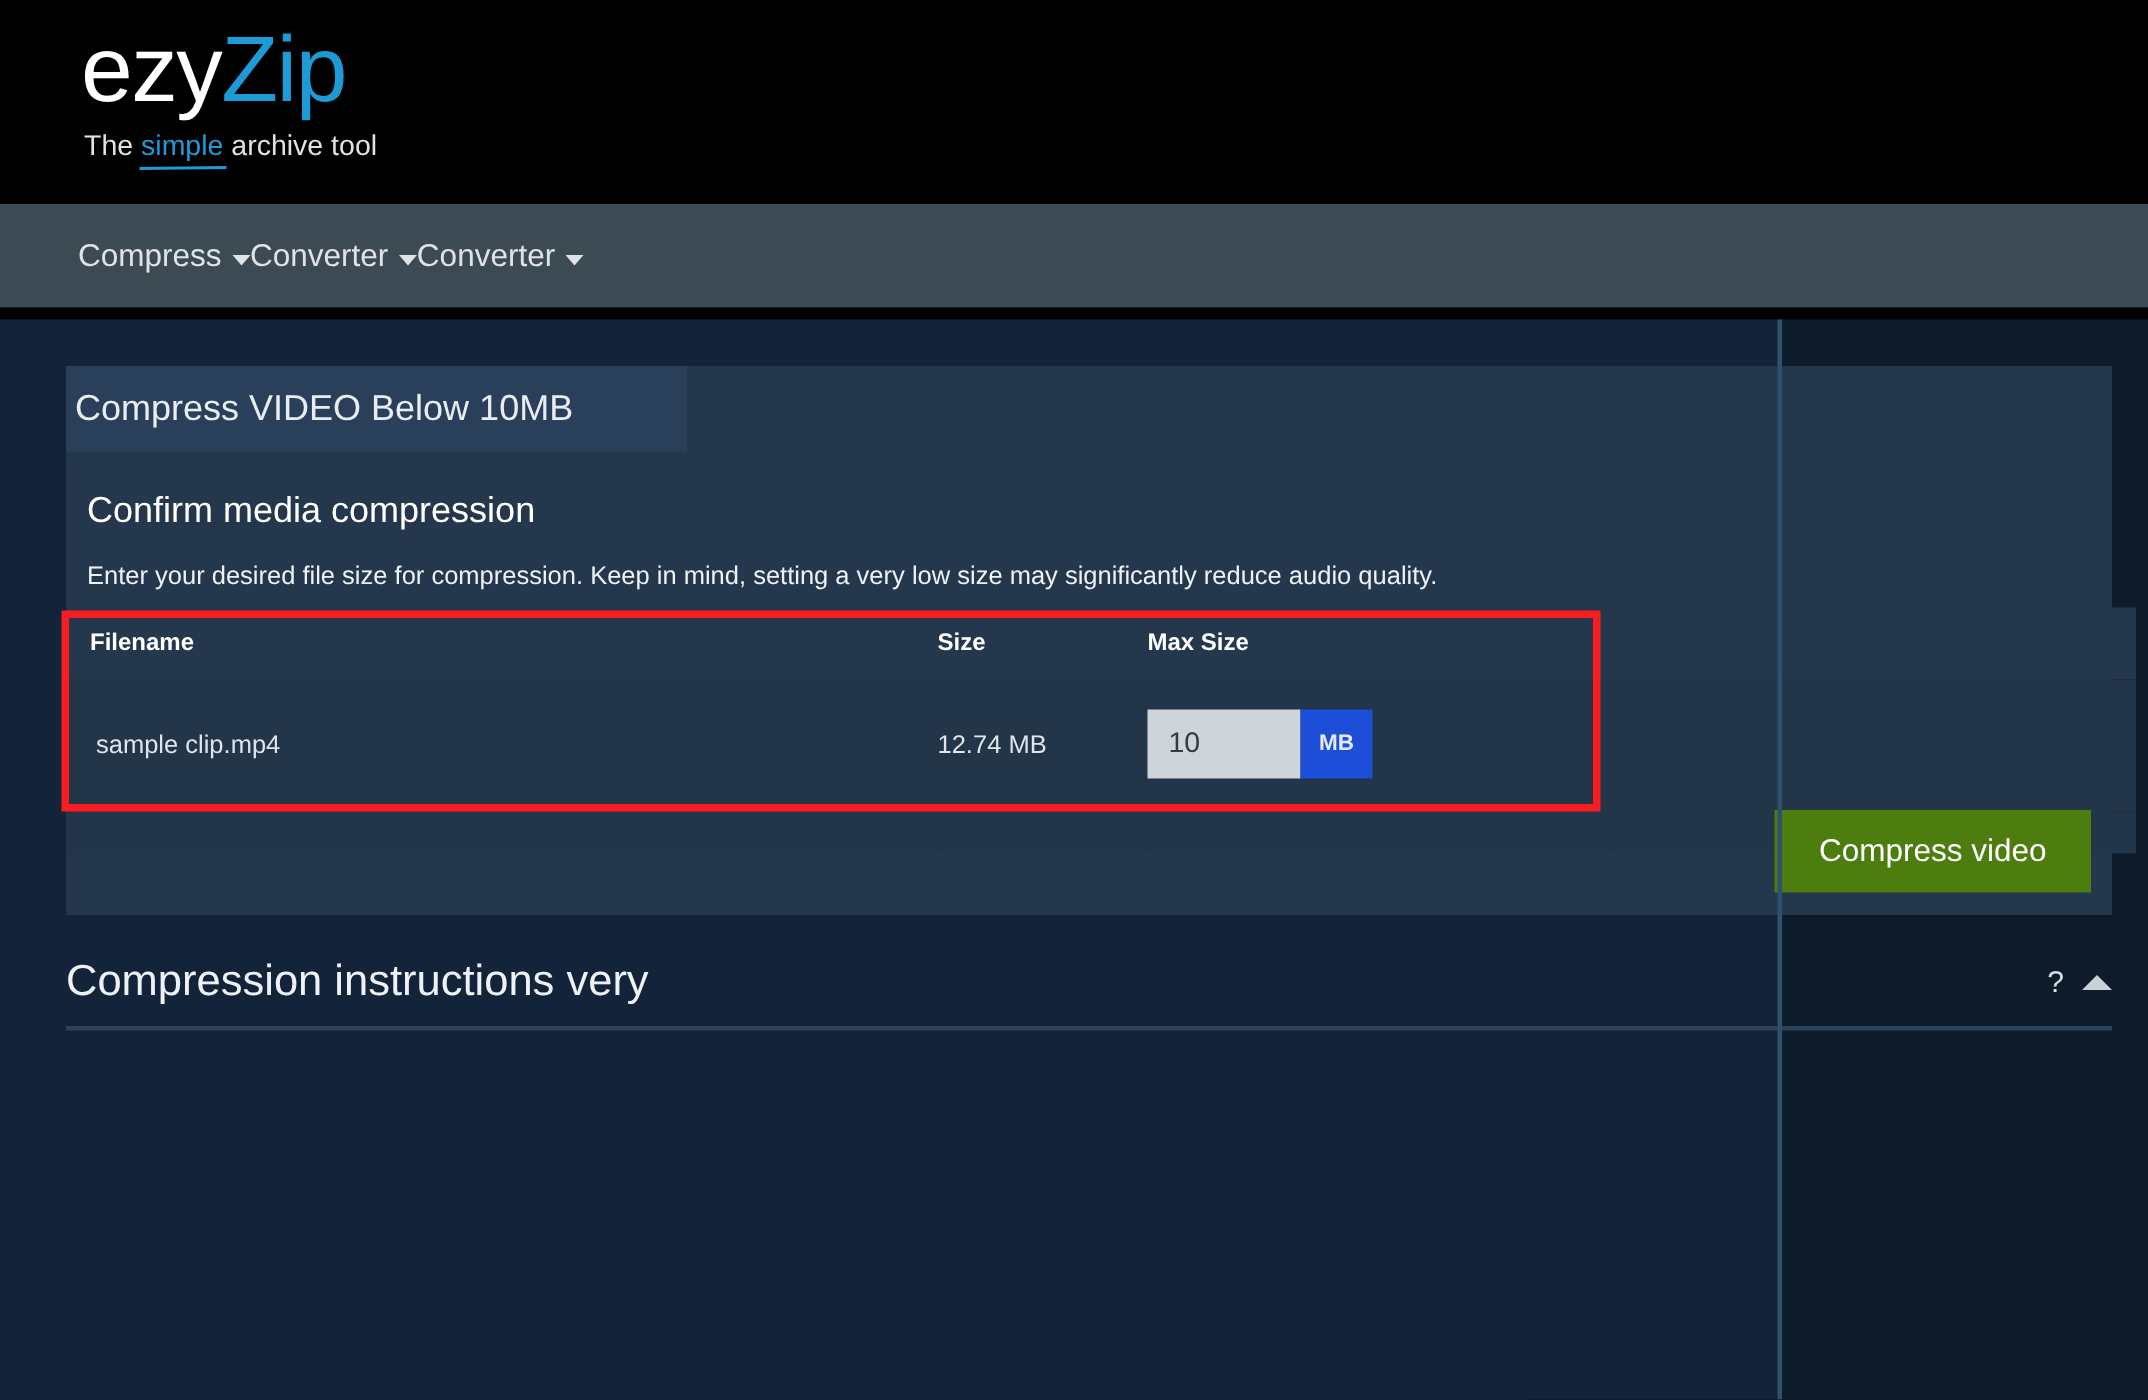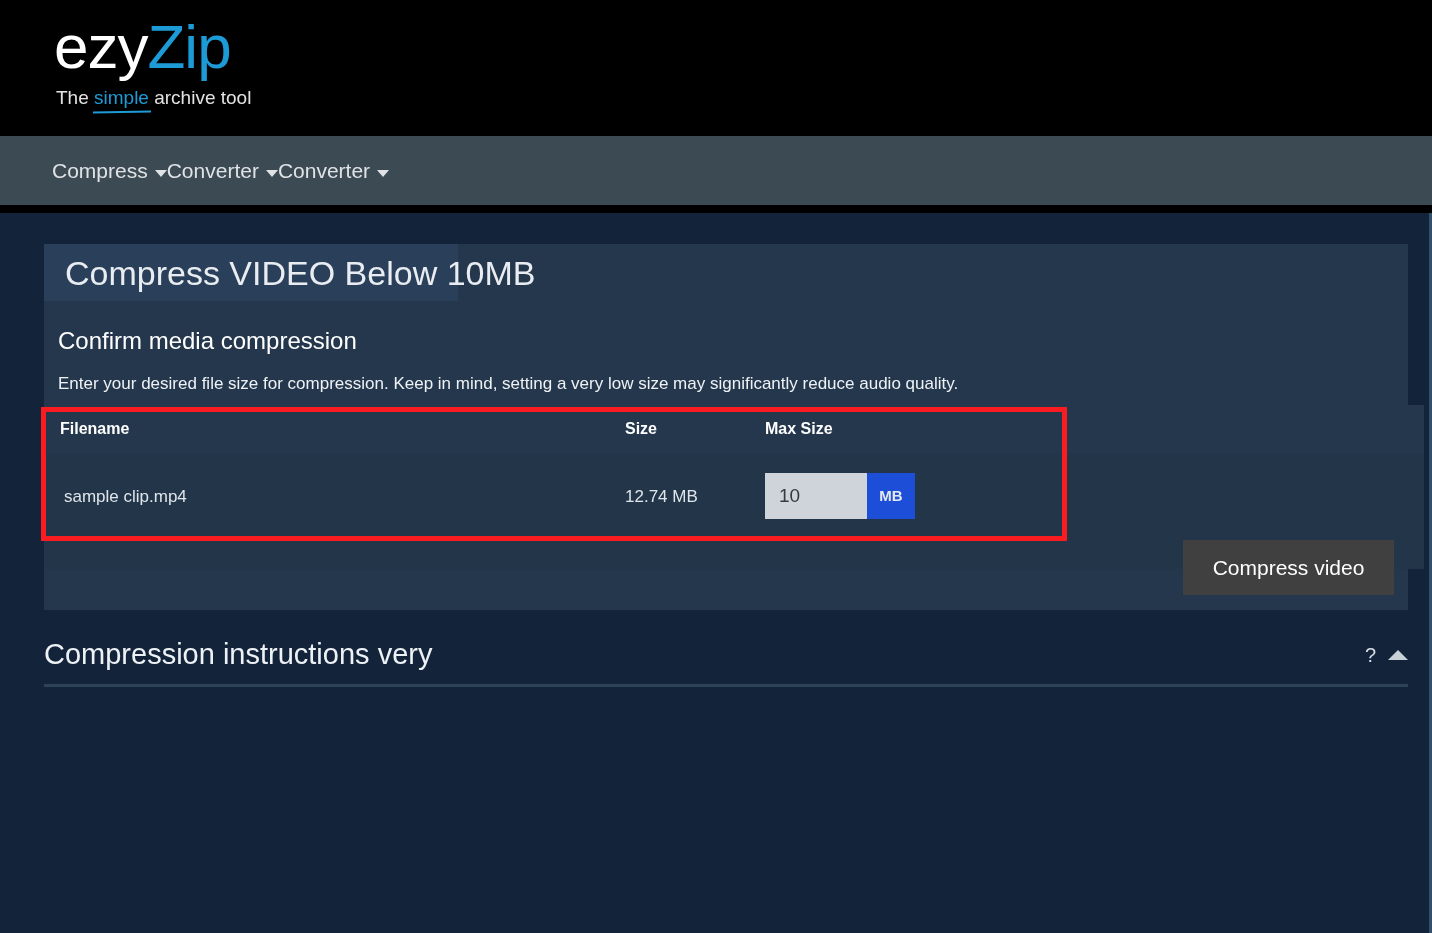--- a/index.html
+++ b/index.html
@@ -8,21 +8,21 @@
     background: #0d1b2a;
   }
   body {
     width: 1432px;
     height: 933px;
     font-family: "Liberation Sans", sans-serif;
     overflow: hidden;
   }
   .page {
     position: relative;
-    width: 1432px;
+    width: 1188px;
     height: 933px;
     background: #13243a;
   }
 
   
   .masthead {
     position: absolute;
     left: 0; top: 0;
     width: 1432px;
     height: 136px;
@@ -119,23 +119,23 @@
     position: absolute;
     left: 0; top: 0;
     width: 414px;
     height: 57px;
     background: #2a405a;
     display: flex;
     align-items: center;
   }
   .tab-label {
     color: #e9edf1;
-    font-size: 34px;
+    font-size: 24px;
     line-height: 30px;
-    padding-left: 21px;
+    padding-left: 6px;
     white-space: nowrap;
   }
   .panel-body {
     position: absolute;
     left: 0;
     top: 57px;
     width: 1364px;
   }
   .panel-title {
     color: #ffffff;
@@ -242,21 +242,21 @@
     top: 296px;
     width: 1364px;
     height: 70px;
   }
   .btn-compress {
     position: absolute;
     right: 14px;
     top: 0;
     width: 211px;
     height: 55px;
-    background: #404040;
+    background: #4d7c0f;
     color: #ffffff;
     border: none;
     font-family: "Liberation Sans", sans-serif;
     font-size: 21px;
     line-height: 25px;
     cursor: pointer;
   }
 
   
   .social-row {

